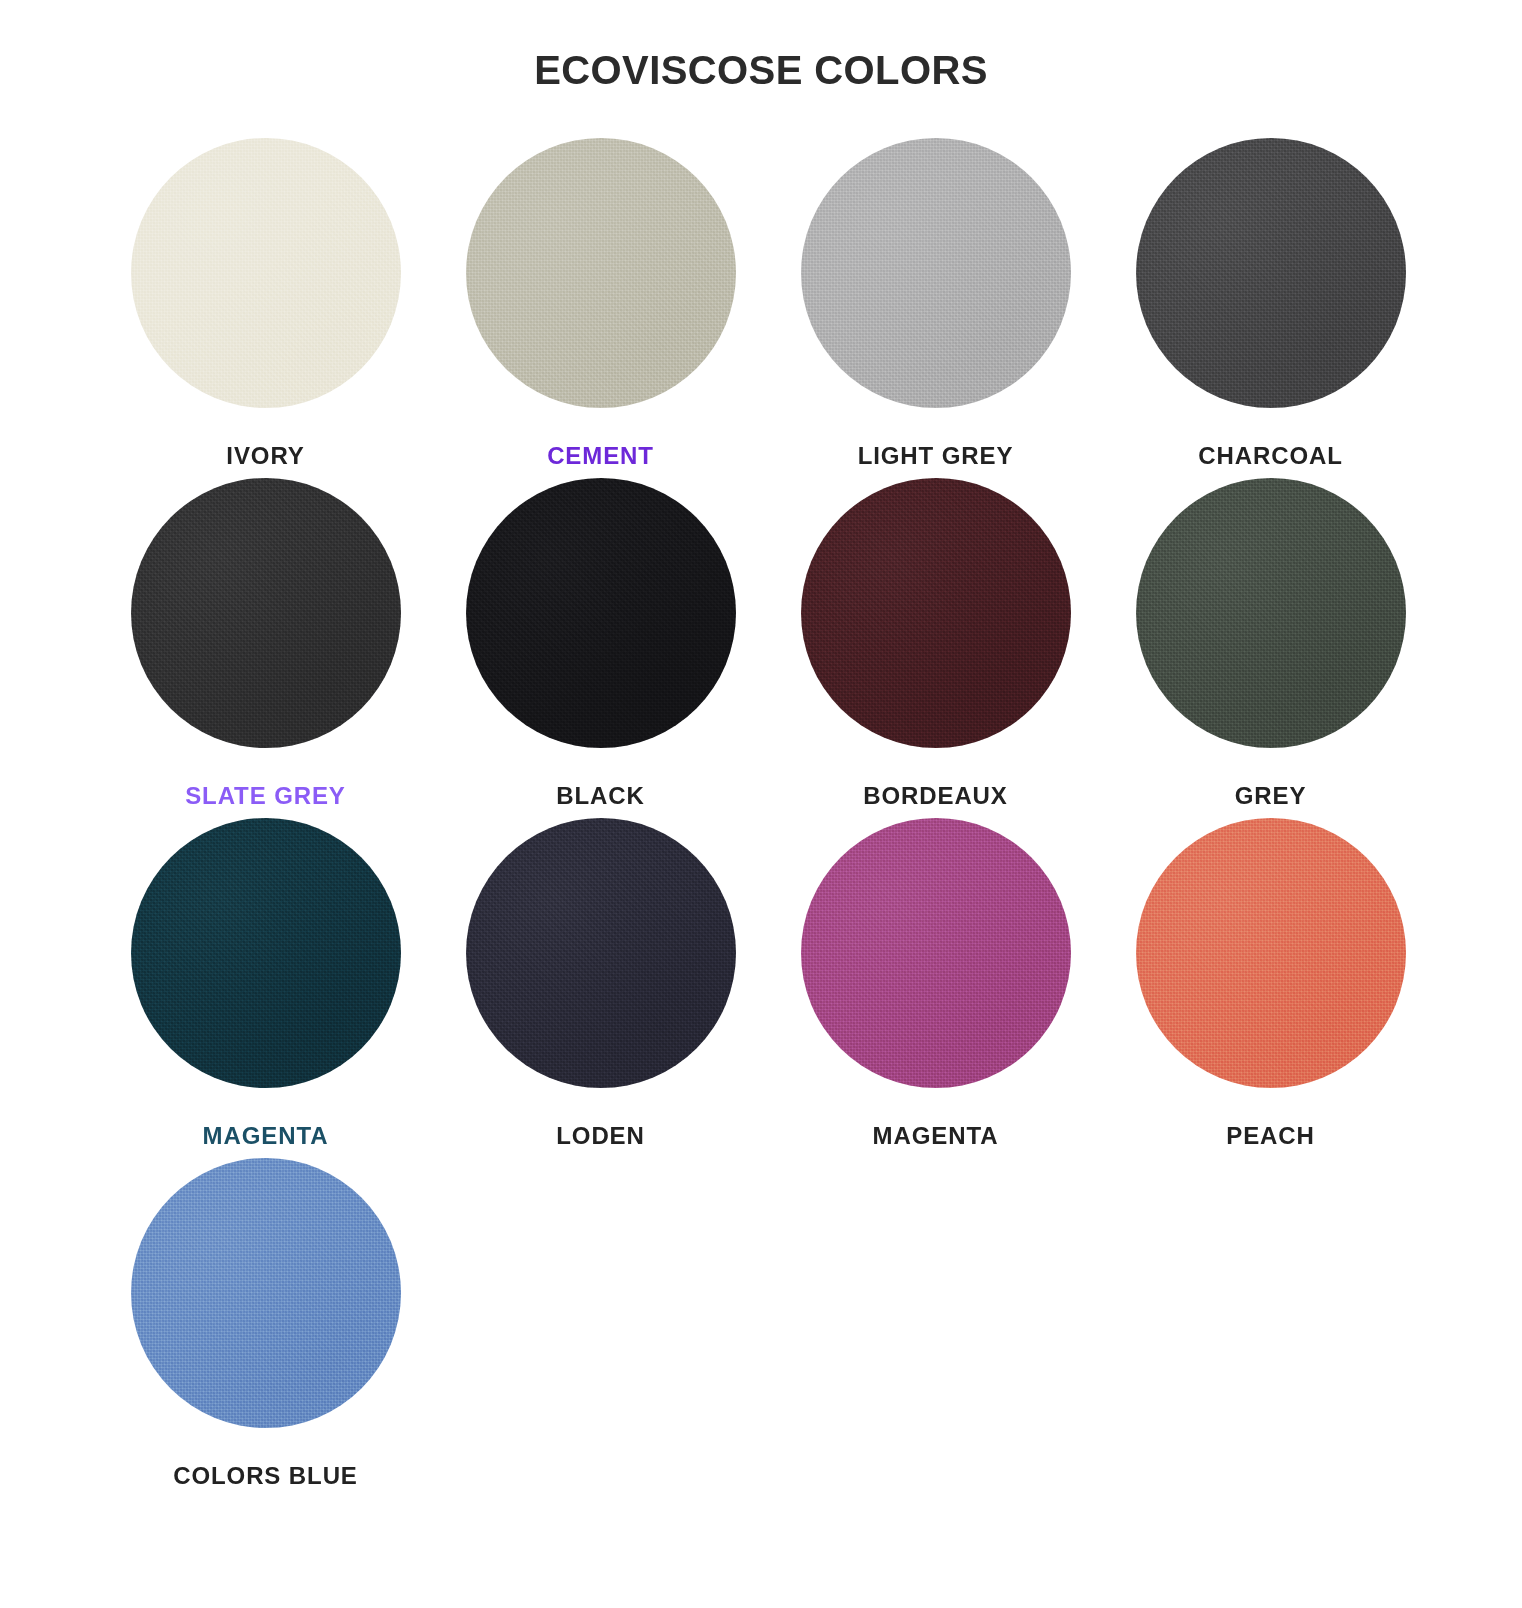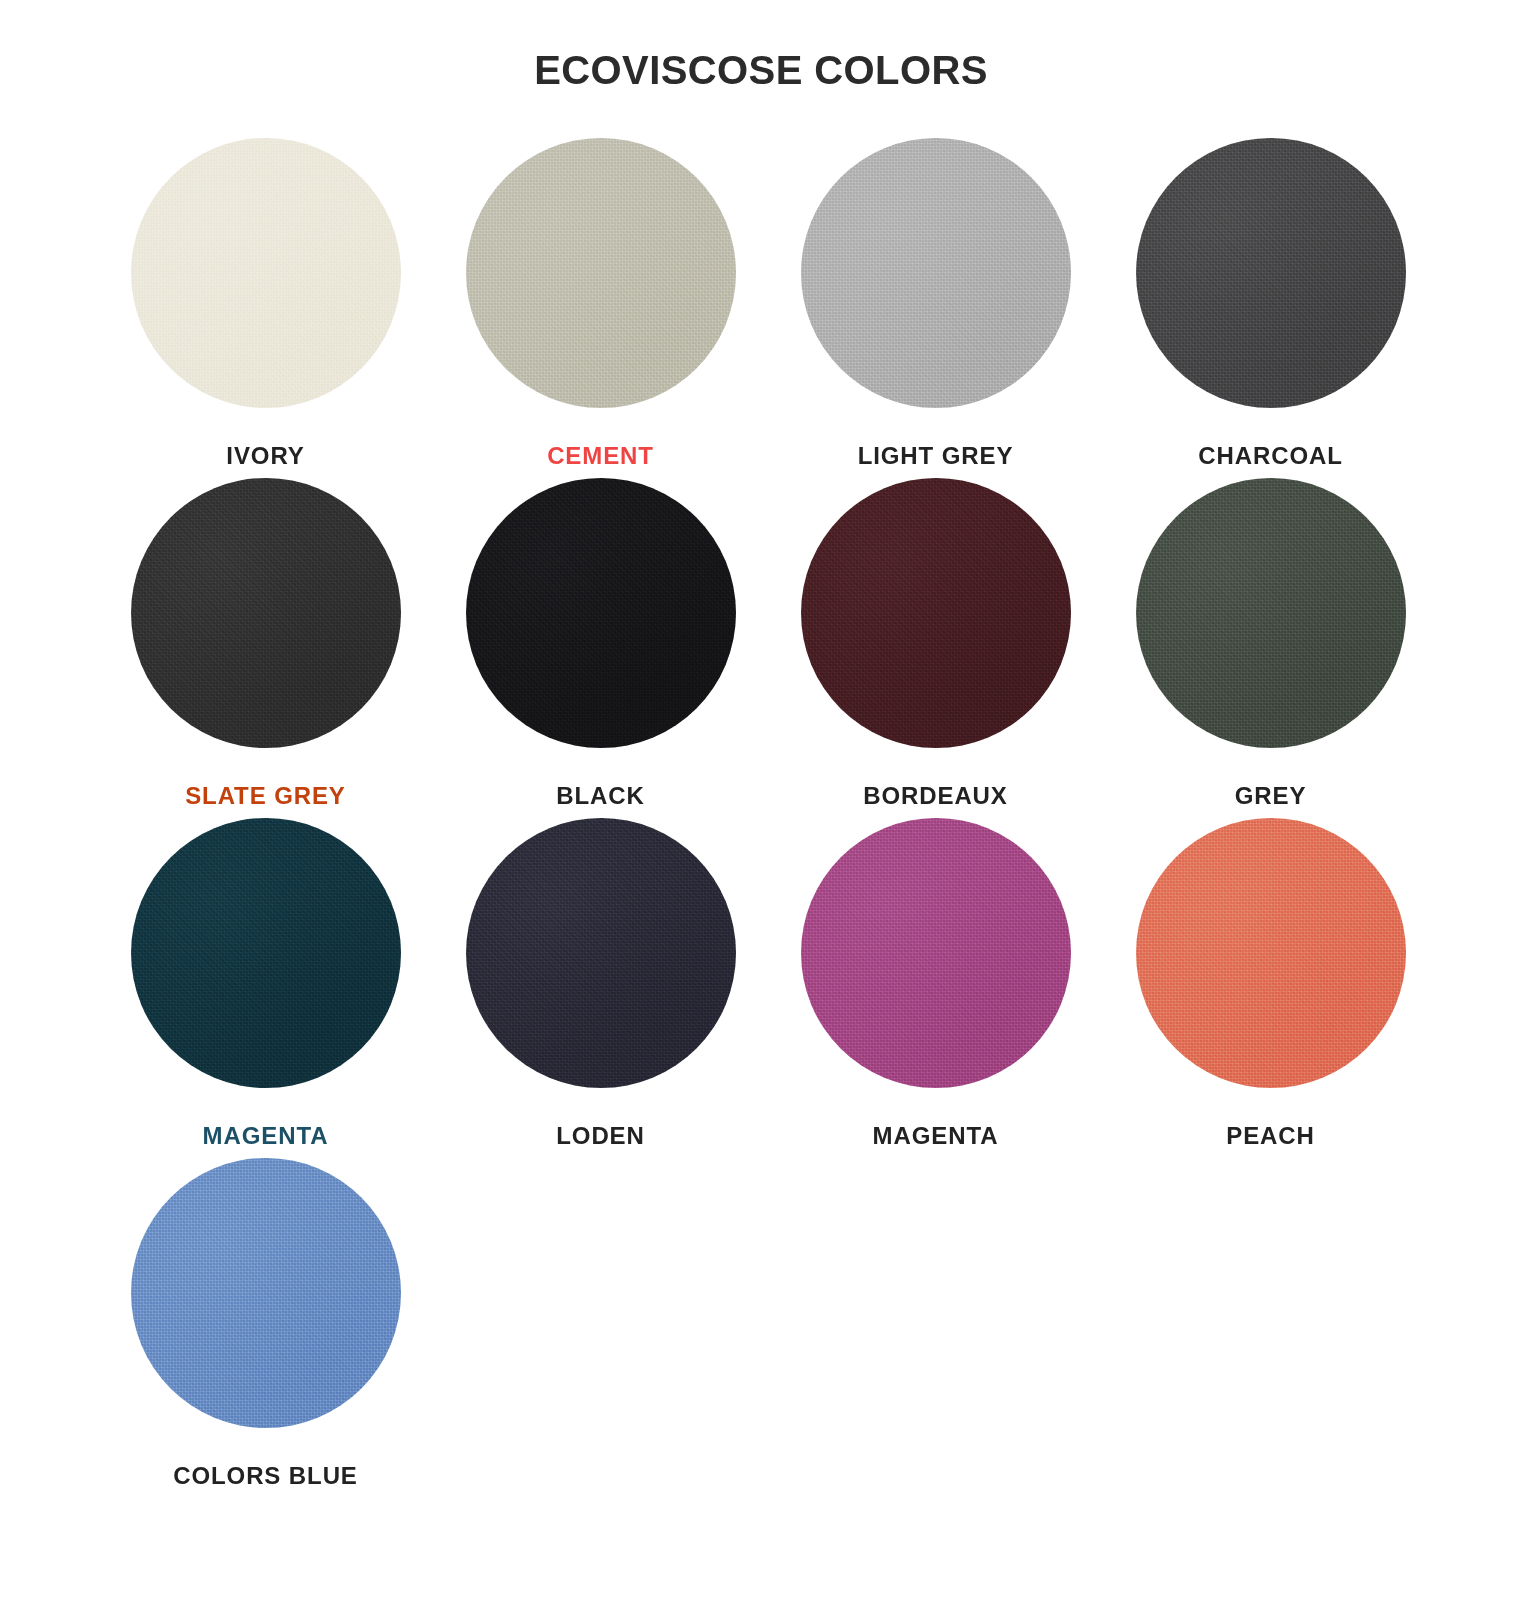--- a/index.html
+++ b/index.html
@@ -102,33 +102,33 @@
 
   <h1 id="page-title" style="color: rgb(43, 43, 43);">ECOVISCOSE COLORS</h1>
 
   <div id="swatch-grid">
       <div class="swatch-cell">
         <div class="swatch-disc" style="background: rgb(236, 233, 220);"></div>
         <div class="swatch-label" style="color: rgb(34, 34, 34);">IVORY</div>
       </div>
       <div class="swatch-cell">
         <div class="swatch-disc" style="background: rgb(195, 193, 178);"></div>
-        <div class="swatch-label" style="color: #ef4444;">CEMENT</div>
+        <div class="swatch-label" style="color: #6d28d9;">CEMENT</div>
       </div>
       <div class="swatch-cell">
         <div class="swatch-disc" style="background: rgb(180, 180, 181);"></div>
         <div class="swatch-label" style="color: rgb(34, 34, 34);">LIGHT GREY</div>
       </div>
       <div class="swatch-cell">
         <div class="swatch-disc" style="background: rgb(73, 73, 75);"></div>
         <div class="swatch-label" style="color: rgb(34, 34, 34);">CHARCOAL</div>
       </div>
       <div class="swatch-cell">
         <div class="swatch-disc" style="background: rgb(50, 50, 51);"></div>
-        <div class="swatch-label" style="color: #c2410c;">SLATE GREY</div>
+        <div class="swatch-label" style="color: #8b5cf6;">SLATE GREY</div>
       </div>
       <div class="swatch-cell">
         <div class="swatch-disc" style="background: rgb(23, 23, 26);"></div>
         <div class="swatch-label" style="color: rgb(34, 34, 34); text-align: center;">BLACK</div>
       </div>
       <div class="swatch-cell">
         <div class="swatch-disc" style="background: rgb(73, 31, 36);"></div>
         <div class="swatch-label" style="color: rgb(34, 34, 34);">BORDEAUX</div>
       </div>
       <div class="swatch-cell">

